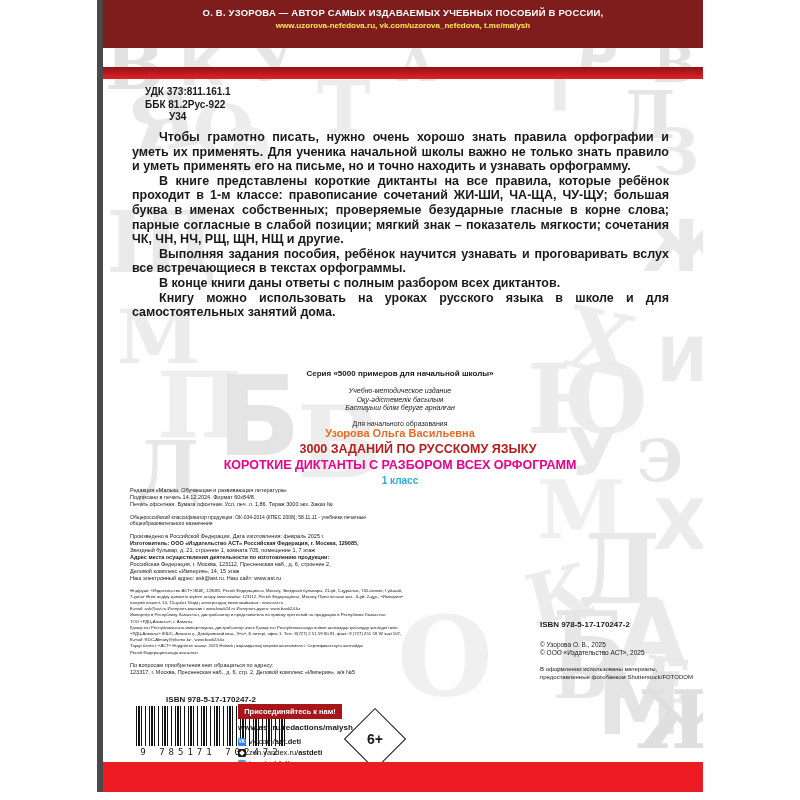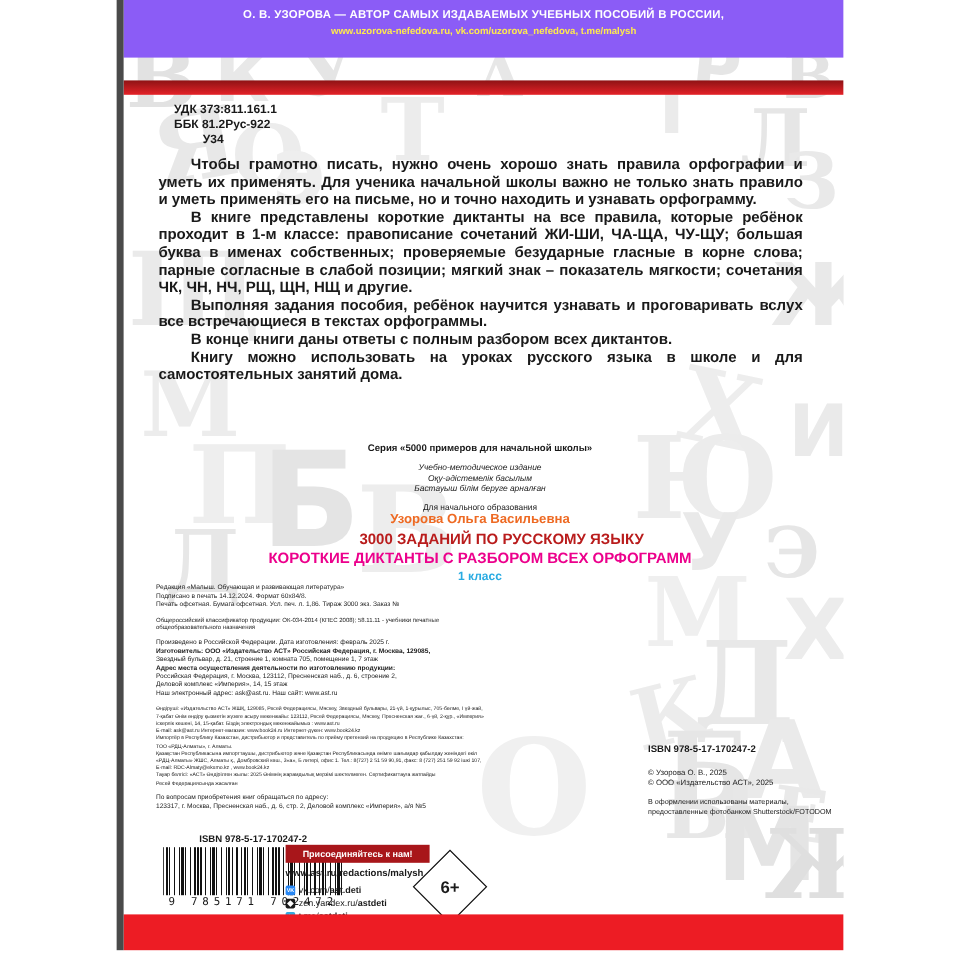--- a/index.html
+++ b/index.html
@@ -2,21 +2,21 @@
 <html><head>
 <meta charset="utf-8">
 <style>
   html,body{margin:0;padding:0;}
   .page{position:relative;width:800px;height:800px;background:#ffffff;overflow:hidden;
         font-family:"Liberation Sans",sans-serif;color:#1a1a1a;}
   .cover{position:absolute;left:97px;top:0;width:606px;height:792px;background:#fff;overflow:hidden;}
   .bg-letters{position:absolute;inset:0;z-index:0;}
   .bg-letters span{position:absolute;font-weight:bold;line-height:1;user-select:none;}
   .spine{position:absolute;left:0;top:0;width:6px;height:100%;background:#4a4a4a;z-index:5;}
-  .banner{position:absolute;left:6px;right:0;top:0;height:48px;background:#8b5cf6;z-index:4;
+  .banner{position:absolute;left:6px;right:0;top:0;height:48px;background:#7f1d1d;z-index:4;
           text-align:center;box-sizing:border-box;padding-top:7px;}
   .banner .bl{color:#ffffff;font-size:9.5px;font-weight:bold;line-height:12px;letter-spacing:.2px;}
   .banner .lk{color:#ffe94e;font-size:8px;font-weight:bold;margin-top:2px;}
   .red-strip{position:absolute;left:6px;right:0;top:67px;height:12px;z-index:4;
              background:linear-gradient(#8e1315,#e42127);}
   .bottom-band{position:absolute;left:6px;right:0;top:762px;height:30px;background:#ed1c24;z-index:4;}
   .z{position:absolute;z-index:2;}
   .udk{left:48px;top:86px;font-size:10px;font-weight:bold;line-height:12.5px;}
   .udk .sign{margin-left:24px;}
   .annotation{left:35px;top:130px;width:537px;font-size:12.5px;font-weight:bold;
@@ -40,21 +40,21 @@
   .rights{left:443px;top:620px;width:160px;}
   .rights .isbn{font-size:8px;font-weight:bold;}
   .rights .cp{font-size:6.5px;line-height:8px;margin-top:12px;}
   .rights .note{font-size:6px;line-height:7.5px;margin-top:9px;}
   .barcodeblk{left:33px;top:695px;width:162px;text-align:center;}
   .barcodeblk .bisbn{font-size:8px;font-weight:bold;margin-bottom:2px;}
   .bars{height:40px;width:150px;margin:0 auto;
         background:repeating-linear-gradient(90deg,#111 0 1px,#fff 1px 2px,#111 2px 4px,#fff 4px 5px,#111 5px 6px,#fff 6px 9px,#111 9px 10px,#fff 10px 13px);}
   .bdigits{font-size:9px;letter-spacing:4px;margin-top:1px;font-family:"DejaVu Sans Mono",monospace;}
   .joinblk{left:141px;top:704px;width:130px;}
-  .join-btn{display:block;width:120px;background:#a8161a;color:#fff;border:none;
+  .join-btn{display:block;width:104px;background:#a8161a;color:#fff;border:none;
             font-family:"Liberation Sans",sans-serif;font-size:7.5px;font-weight:bold;
             padding:3px 0;text-align:center;cursor:pointer;}
   .join-url{font-size:8px;font-weight:bold;margin-top:4px;}
   .socials{margin-top:5px;}
   .srow{display:flex;align-items:center;margin-top:2px;font-size:7.5px;cursor:pointer;}
   .sico{width:8px;height:8px;margin-right:3px;display:inline-flex;align-items:center;justify-content:center;flex:none;border-radius:1.5px;}
   .ico-vk{background:#2787f5;color:#fff;font-size:4.5px;font-weight:bold;}
   .ico-zen{background:#1a1a1a;position:relative;}
   .ico-zen i{display:block;width:4px;height:4px;background:#fff;transform:rotate(45deg);}
   .ico-tg{background:#34aadf;position:relative;}

